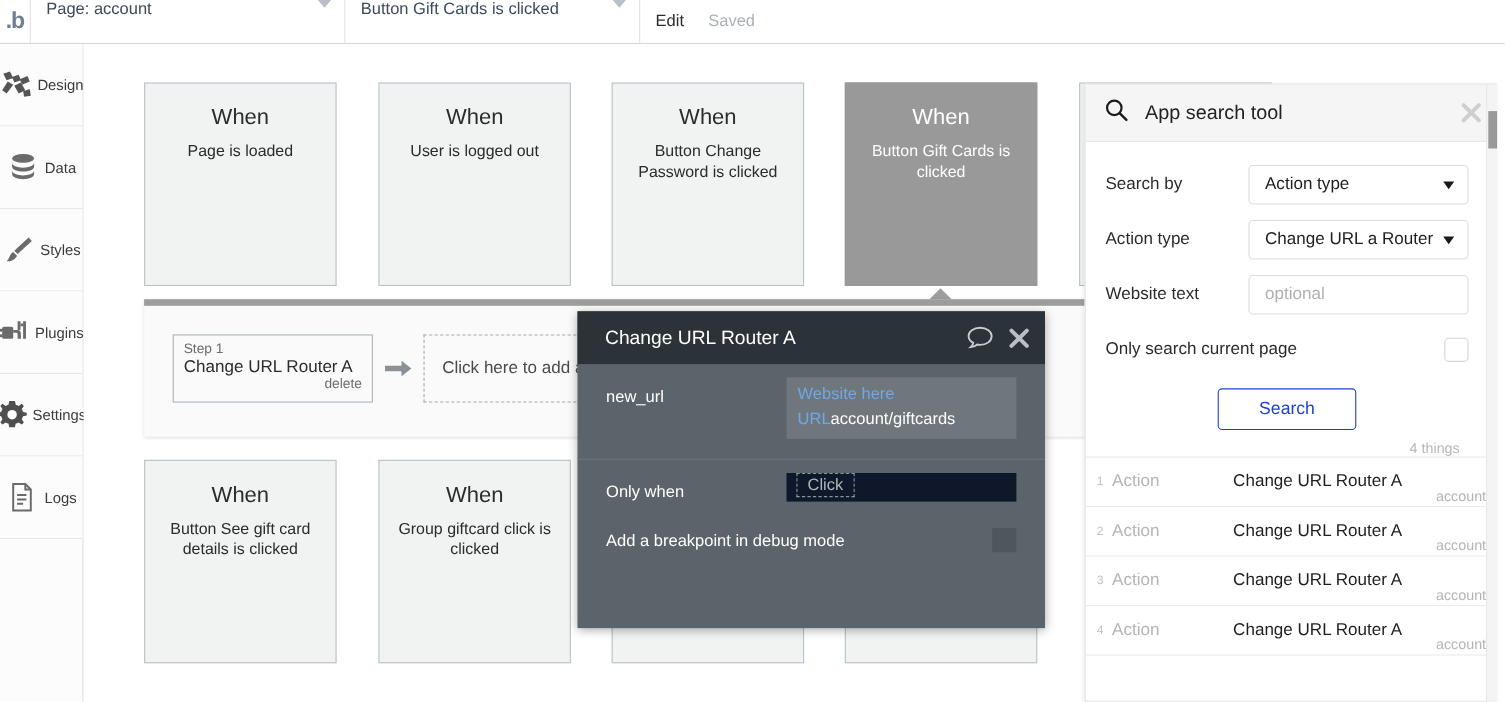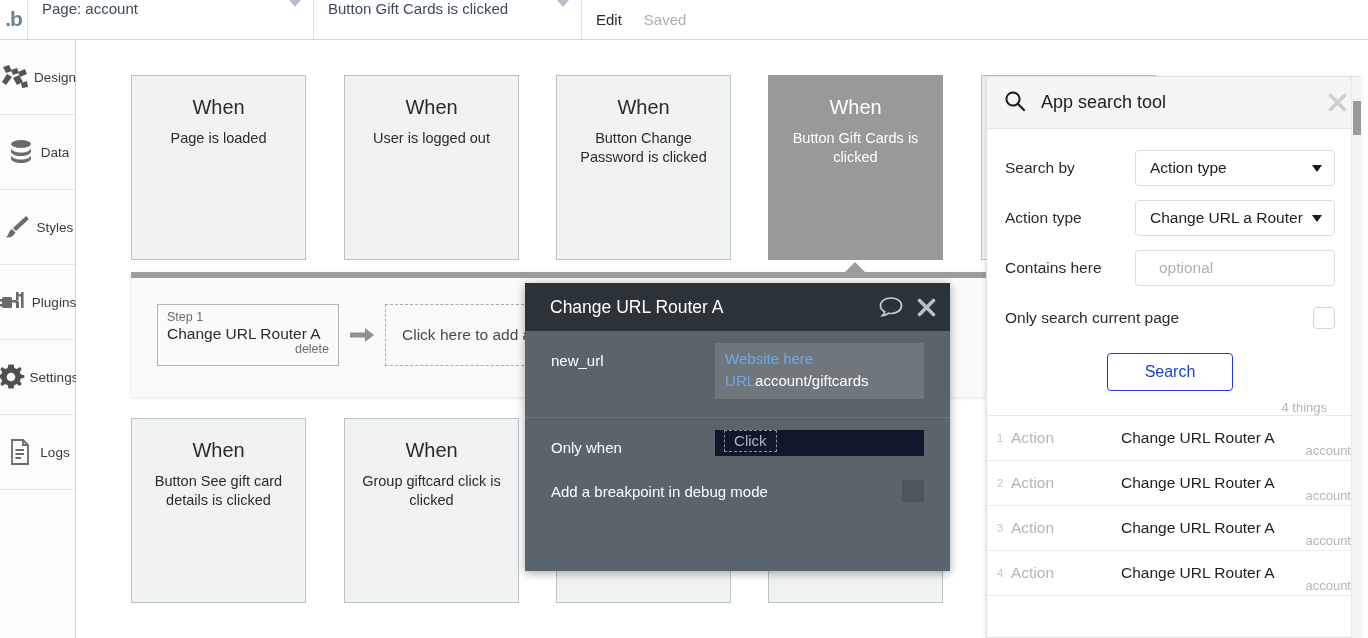--- a/index.html
+++ b/index.html
@@ -195,21 +195,21 @@
     padding: 0 12px 0 14px; font-size: 15.5px; color: #1e1e1e; cursor: pointer;
     background: #fff;
   }
   .sp-caret {
     width: 0; height: 0;
     border-left: 5.5px solid transparent; border-right: 5.5px solid transparent;
     border-top: 7px solid #1a1a1a;
   }
   .sp-input {
     height: 36px; border: 1px solid #dcdcdc; border-radius: 4px;
-    display: flex; align-items: center; padding: 0 23px;
+    display: flex; align-items: center; padding: 0 14px;
     font-size: 15.5px; color: #b0b0b0; background: #fff; cursor: text;
   }
   .sp-checkbox {
     width: 22px; height: 22px; border: 1px solid #d5d5d5; border-radius: 4px;
     margin-left: auto; cursor: pointer; background: #fff;
   }
   .sp-searchwrap { display: flex; justify-content: center; padding-top: 10px; }
   .sp-search-btn {
     width: 126px; height: 38px; border: 1px solid #1f3fd4; border-radius: 4px;
     background: #ffffff; color: #1f3fd4; font-size: 16px;
@@ -495,21 +495,21 @@
         <span class="sp-label">Action type</span>
         <span class="sp-control">
           <span class="sp-select">
             <span>Change URL a Router</span>
             <span class="sp-caret"></span>
           </span>
         </span>
       </div>
 
       <div class="sp-row">
-        <span class="sp-label">Contains here</span>
+        <span class="sp-label">Website text</span>
         <span class="sp-control">
           <span class="sp-input">optional</span>
         </span>
       </div>
 
       <div class="sp-row">
         <span class="sp-label" style="width:auto;">Only search current page</span>
         <span class="sp-checkbox"></span>
       </div>
 

